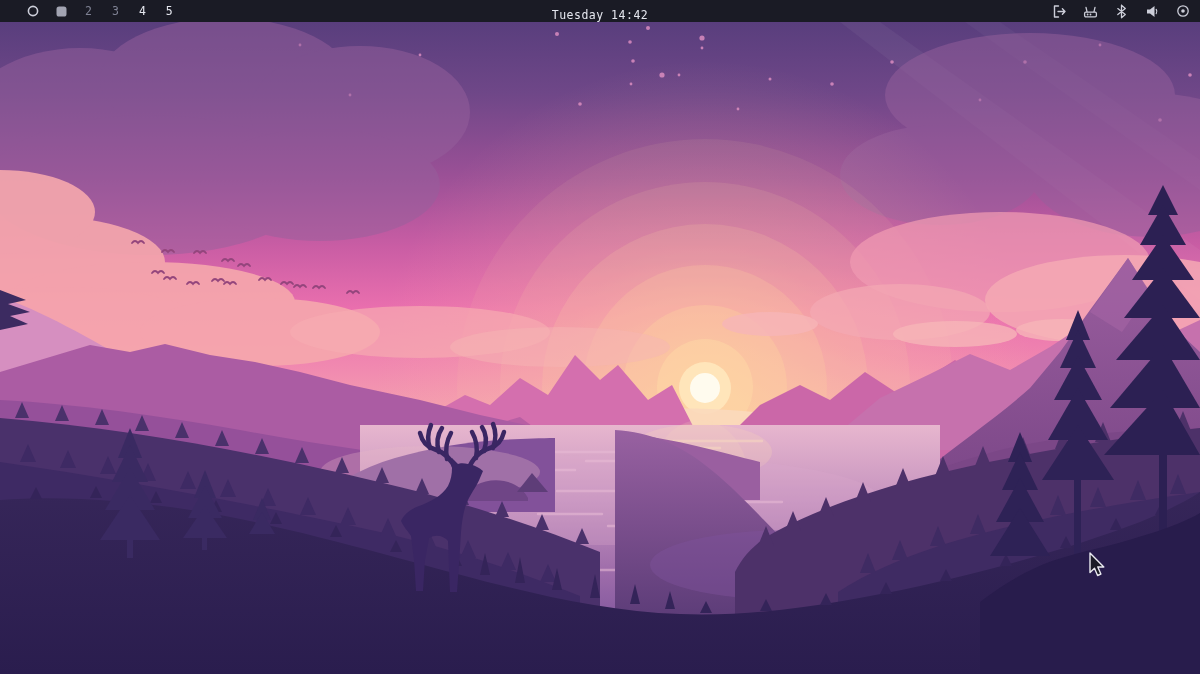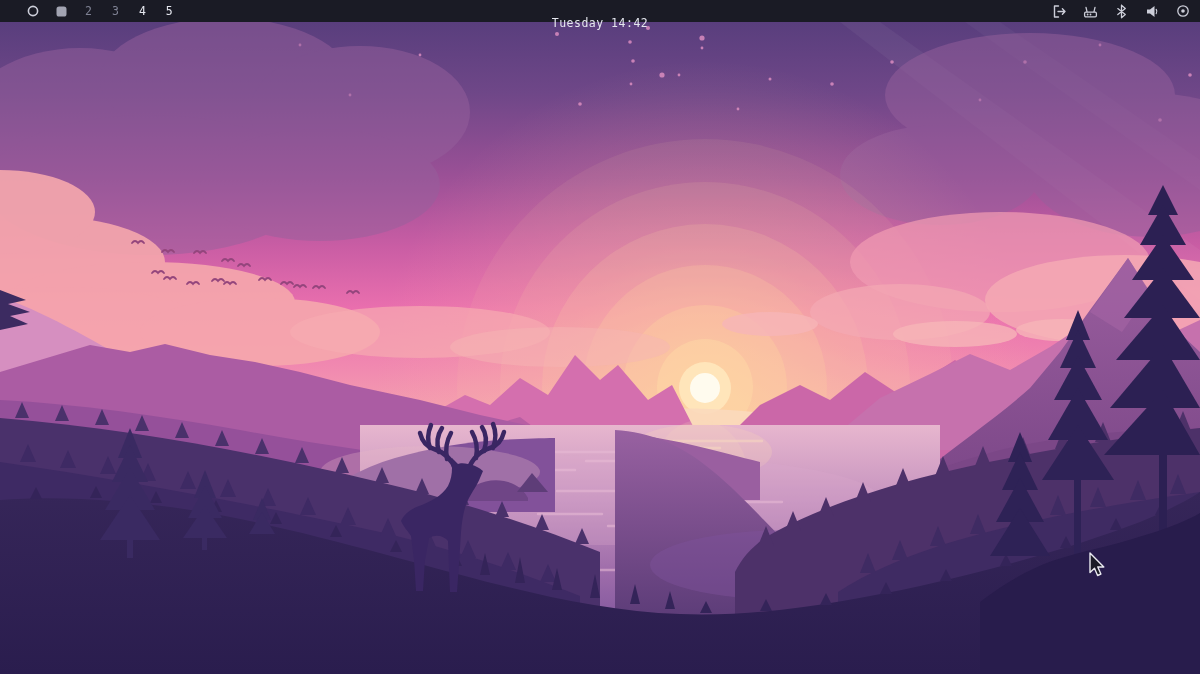--- a/index.html
+++ b/index.html
@@ -6,21 +6,21 @@
   .screen{position:relative;width:1200px;height:674px;overflow:hidden;
           font-family:"DejaVu Sans Mono","Liberation Mono",monospace;}
   
   .topbar{position:absolute;top:0;left:0;right:0;height:22px;background:#1a1b25;
           display:flex;align-items:center;justify-content:space-between;z-index:5;}
   .bar-left{display:flex;align-items:center;gap:14px;padding-left:26px;}
   .ws-icon{display:flex;align-items:center;justify-content:center;width:14px;height:14px;cursor:default;}
   .ws-num{background:none;border:none;padding:0 3px;margin:0;color:#e4e6ee;
           font-family:inherit;font-size:11.5px;line-height:22px;cursor:default;}
   .ws-num.dim{color:#7f8294;}
-  .bar-center{position:absolute;left:0;right:0;top:12px;height:22px;display:flex;
+  .bar-center{position:absolute;left:0;right:0;top:4px;height:22px;display:flex;
               align-items:center;justify-content:center;pointer-events:none;}
   .clock{pointer-events:auto;background:none;border:none;color:#e4e6ee;font-family:inherit;
          font-size:11.5px;letter-spacing:0.5px;cursor:default;}
   .bar-right{display:flex;align-items:center;gap:15px;padding-right:9px;}
   .tray-btn{background:none;border:none;padding:0;margin:0;width:16px;height:16px;
             display:flex;align-items:center;justify-content:center;cursor:default;}
   .tray-btn svg{display:block;}
   
   .wallpaper{position:absolute;top:22px;left:0;width:1200px;height:652px;}
   .wallpaper svg{display:block;width:100%;height:100%;}

